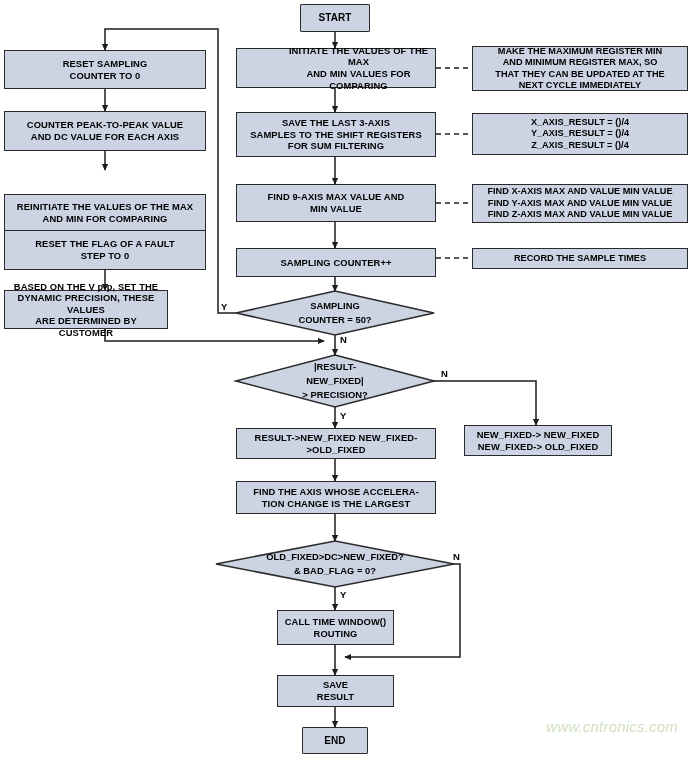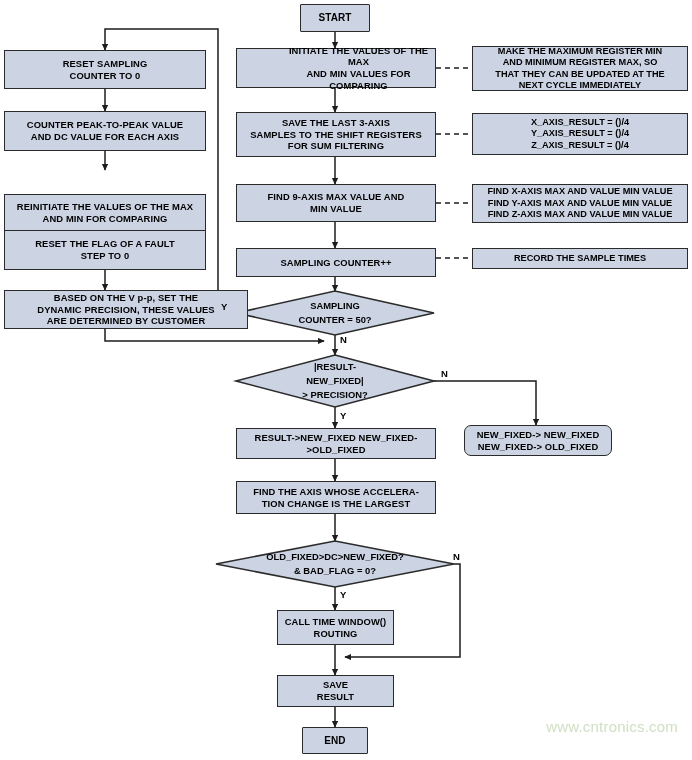--- a/index.html
+++ b/index.html
@@ -96,20 +96,21 @@
     pointer-events: none;
   }
   .watermark {
     position: absolute;
     right: 14px;
     top: 718px;
     font-size: 15px;
     color: #cfe0c3;
     font-family: "Liberation Sans", sans-serif;
     letter-spacing: 0.2px;
+    font-style: italic;
   }
 </style>
 </head>
 <body>
 
 <div id="chart-root">
 
   <svg id="connectors" viewBox="0 0 692 760" width="692" height="760">
     <defs>
       <marker id="arrow" markerWidth="9" markerHeight="9" refX="6.2" refY="3.2" orient="auto" markerUnits="userSpaceOnUse">
@@ -191,21 +192,21 @@
       <polygon points="99,0 198,26 99,52 0,26" fill="#ccd4e4" stroke="#2b2b2b" stroke-width="1.6"></polygon>
     </svg>
     <div class="diamond-label">|RESULT-
 NEW_FIXED|
 &gt; PRECISION?</div>
   </div>
 
   <div class="node" style="left:236px; top:428px; width:200px; height:31px;">RESULT-&gt;NEW_FIXED NEW_FIXED-
 &gt;OLD_FIXED</div>
 
-  <div class="node" style="left:464px; top:425px; width:148px; height:31px;border-radius:7px;">NEW_FIXED-&gt; NEW_FIXED
+  <div class="node" style="left:464px; top:425px; width:148px; height:31px;">NEW_FIXED-&gt; NEW_FIXED
 NEW_FIXED-&gt; OLD_FIXED</div>
 
   <div class="node" style="left:236px; top:481px; width:200px; height:33px;">FIND THE AXIS WHOSE ACCELERA-
 TION CHANGE IS THE LARGEST</div>
 
   <div class="diamond-wrap" style="left:216px; top:541px; width:238px; height:46px;">
     <svg width="238" height="46" viewBox="0 0 238 46">
       <polygon points="119,0 238,23 119,46 0,23" fill="#ccd4e4" stroke="#2b2b2b" stroke-width="1.6"></polygon>
     </svg>
     <div class="diamond-label">OLD_FIXED&gt;DC&gt;NEW_FIXED?
@@ -225,21 +226,21 @@
 
   <div class="node" style="left:4px; top:111px; width:202px; height:40px;">COUNTER PEAK-TO-PEAK VALUE
 AND DC VALUE FOR EACH AXIS</div>
 
   <div class="node" style="left:4px; top:170px; width:202px; height:38px;margin-top:24px;">REINITIATE THE VALUES OF THE MAX
 AND MIN FOR COMPARING</div>
 
   <div class="node" style="left:4px; top:230px; width:202px; height:40px;">RESET THE FLAG OF A FAULT
 STEP TO 0</div>
 
-  <div class="node" style="left:4px; top:290px; width:244px; height:39px;">BASED ON THE V p-p, SET THE
+  <div class="node" style="left:4px; top:290px; width:164px; height:39px;">BASED ON THE V p-p, SET THE
 DYNAMIC PRECISION, THESE VALUES
 ARE DETERMINED BY CUSTOMER</div>
 
   <div class="note" style="left:472px; top:46px; width:216px; height:45px;">MAKE THE MAXIMUM REGISTER MIN
 AND MINIMUM REGISTER MAX, SO
 THAT THEY CAN BE UPDATED AT THE
 NEXT CYCLE IMMEDIATELY</div>
 
   <div class="note" style="left:472px; top:113px; width:216px; height:42px;">X_AXIS_RESULT = ()/4
 Y_AXIS_RESULT = ()/4

